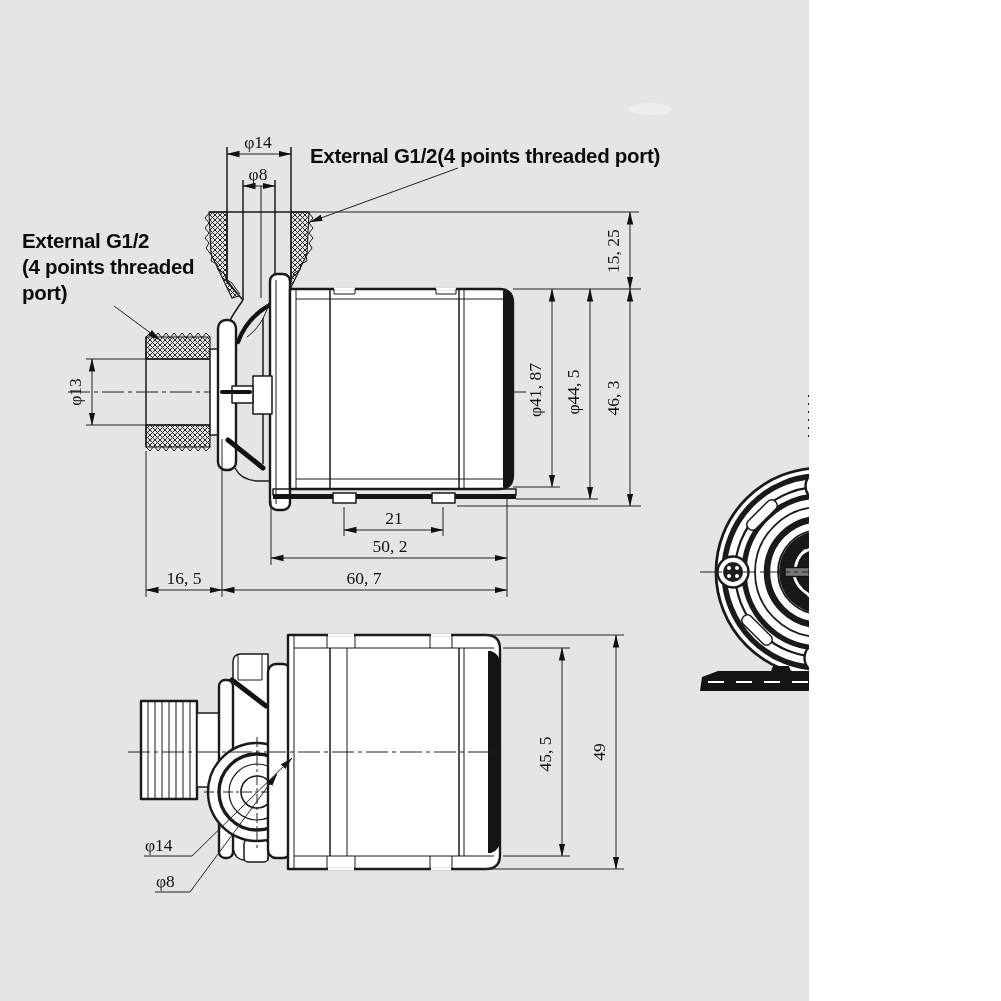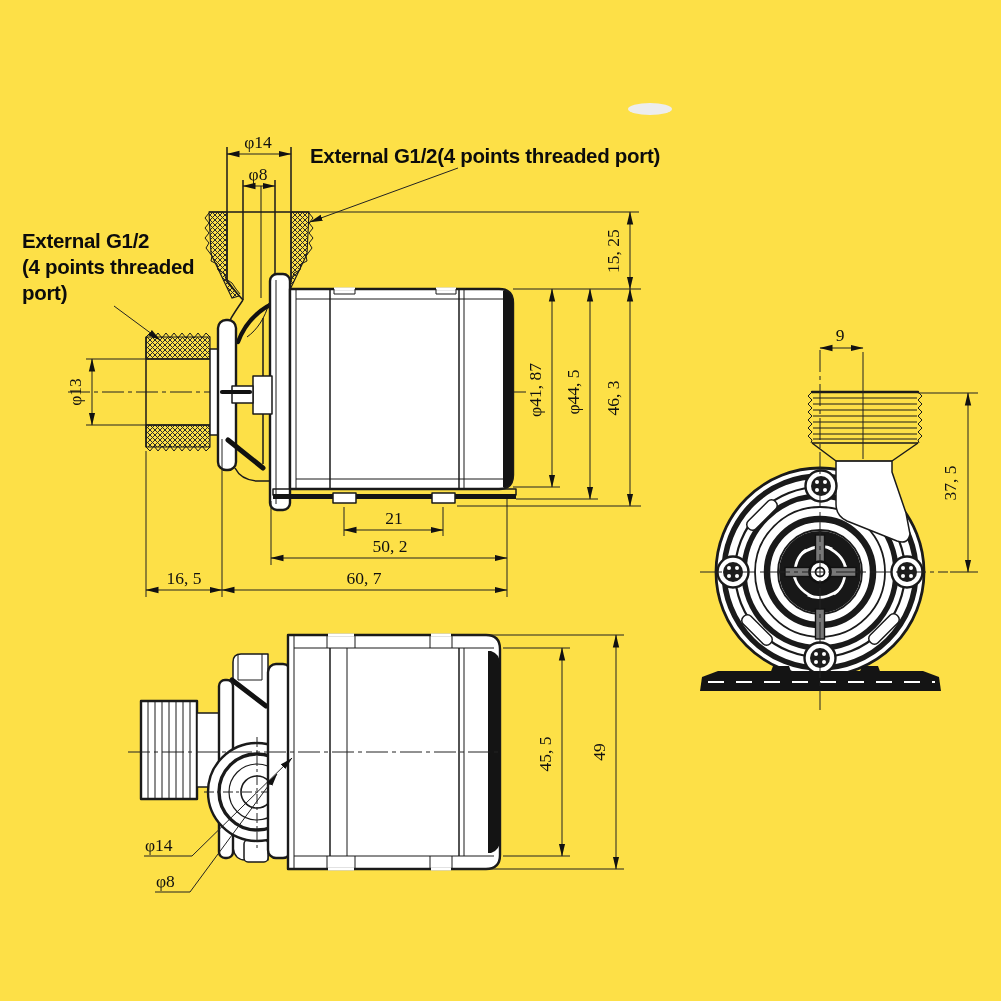--- a/index.html
+++ b/index.html
@@ -1,16 +1,16 @@
 <!DOCTYPE html>
 <html><head>
 <meta charset="utf-8">
 <style>
   html,body{margin:0;padding:0;background:#fff;}
-  .stage{width:1001px;height:1001px;position:relative;background:#fde047;overflow:hidden;}
+  .stage{width:809px;height:1001px;position:relative;background:#e5e5e5;overflow:hidden;}
   svg{display:block;}
   .ol  {fill:none;stroke:#1a1a1a;stroke-width:2.4;stroke-linejoin:round;stroke-linecap:round;}
   .olf {fill:#fff;stroke:#1a1a1a;stroke-width:2.4;stroke-linejoin:round;}
   .th  {fill:none;stroke:#111;stroke-width:4.2;stroke-linecap:round;}
   .th5 {fill:none;stroke:#111;stroke-width:5;stroke-linecap:round;}
   .det {fill:none;stroke:#1a1a1a;stroke-width:1.5;stroke-linejoin:round;}
   .detf{fill:#fff;stroke:#1a1a1a;stroke-width:1.5;stroke-linejoin:round;}
   .thin{fill:none;stroke:#1a1a1a;stroke-width:1;stroke-linejoin:round;}
   .dim {fill:none;stroke:#222;stroke-width:1;}
   .cl  {fill:none;stroke:#222;stroke-width:1;stroke-dasharray:22 4 4 4;}

